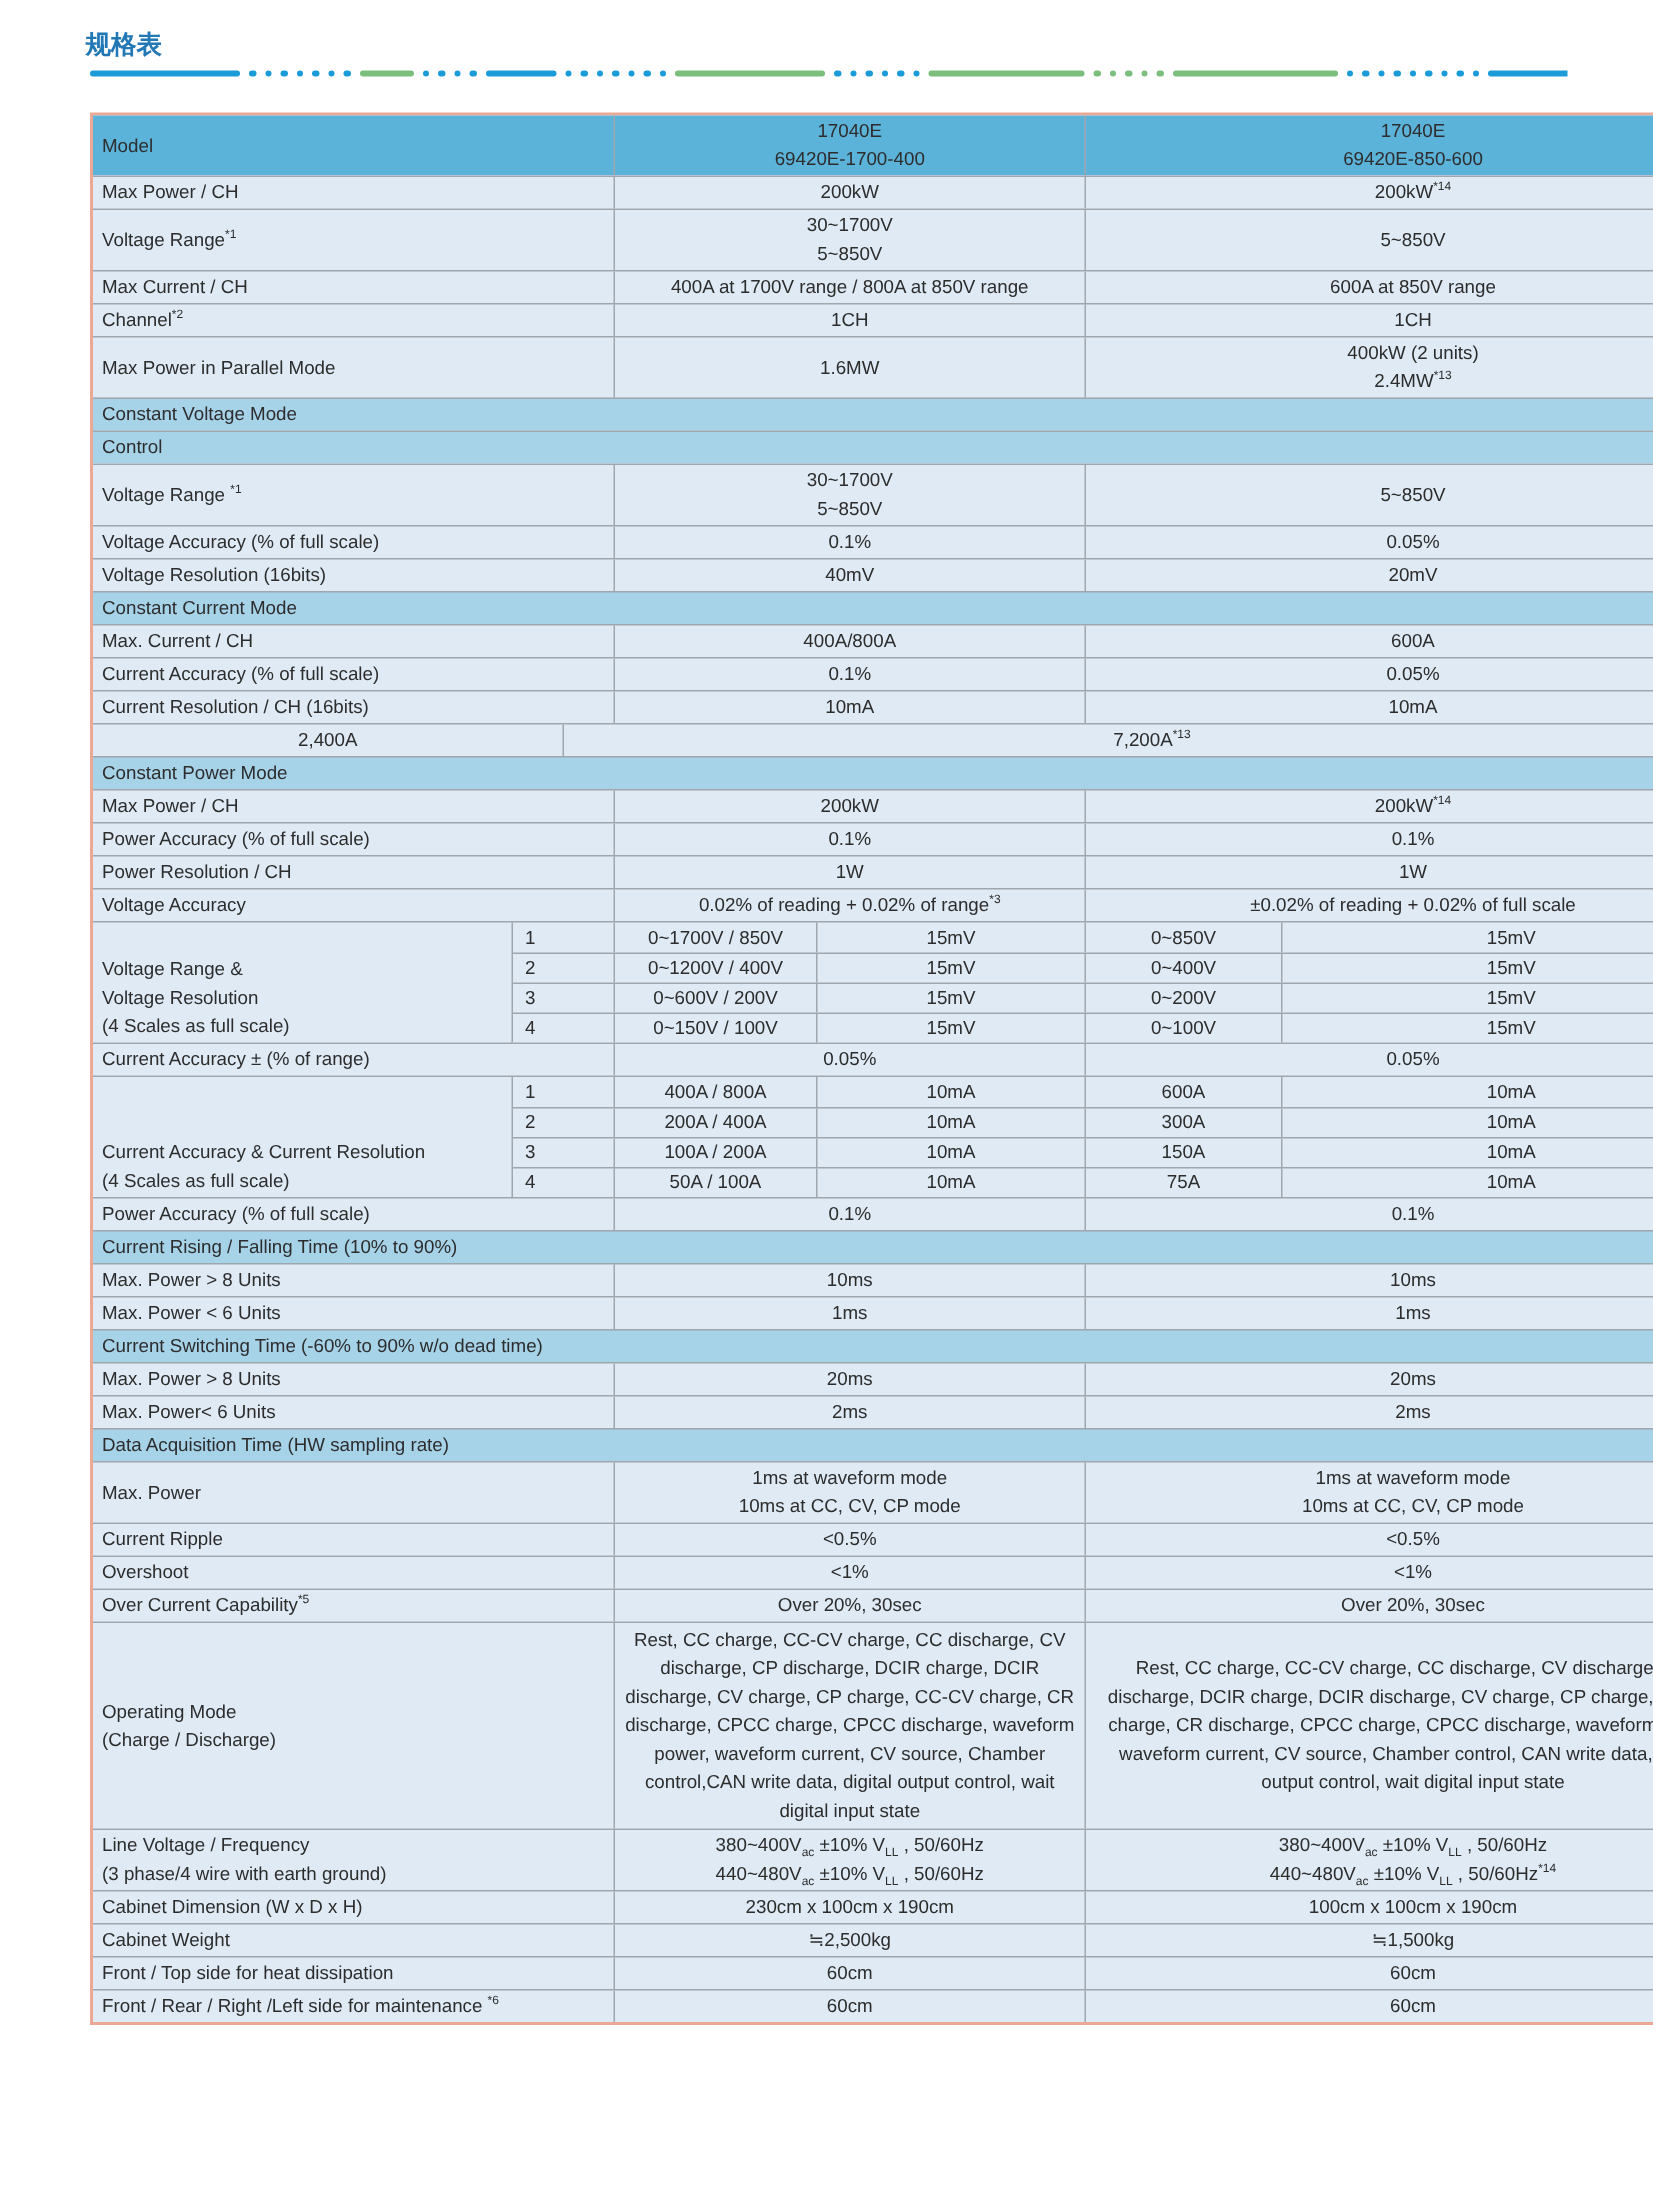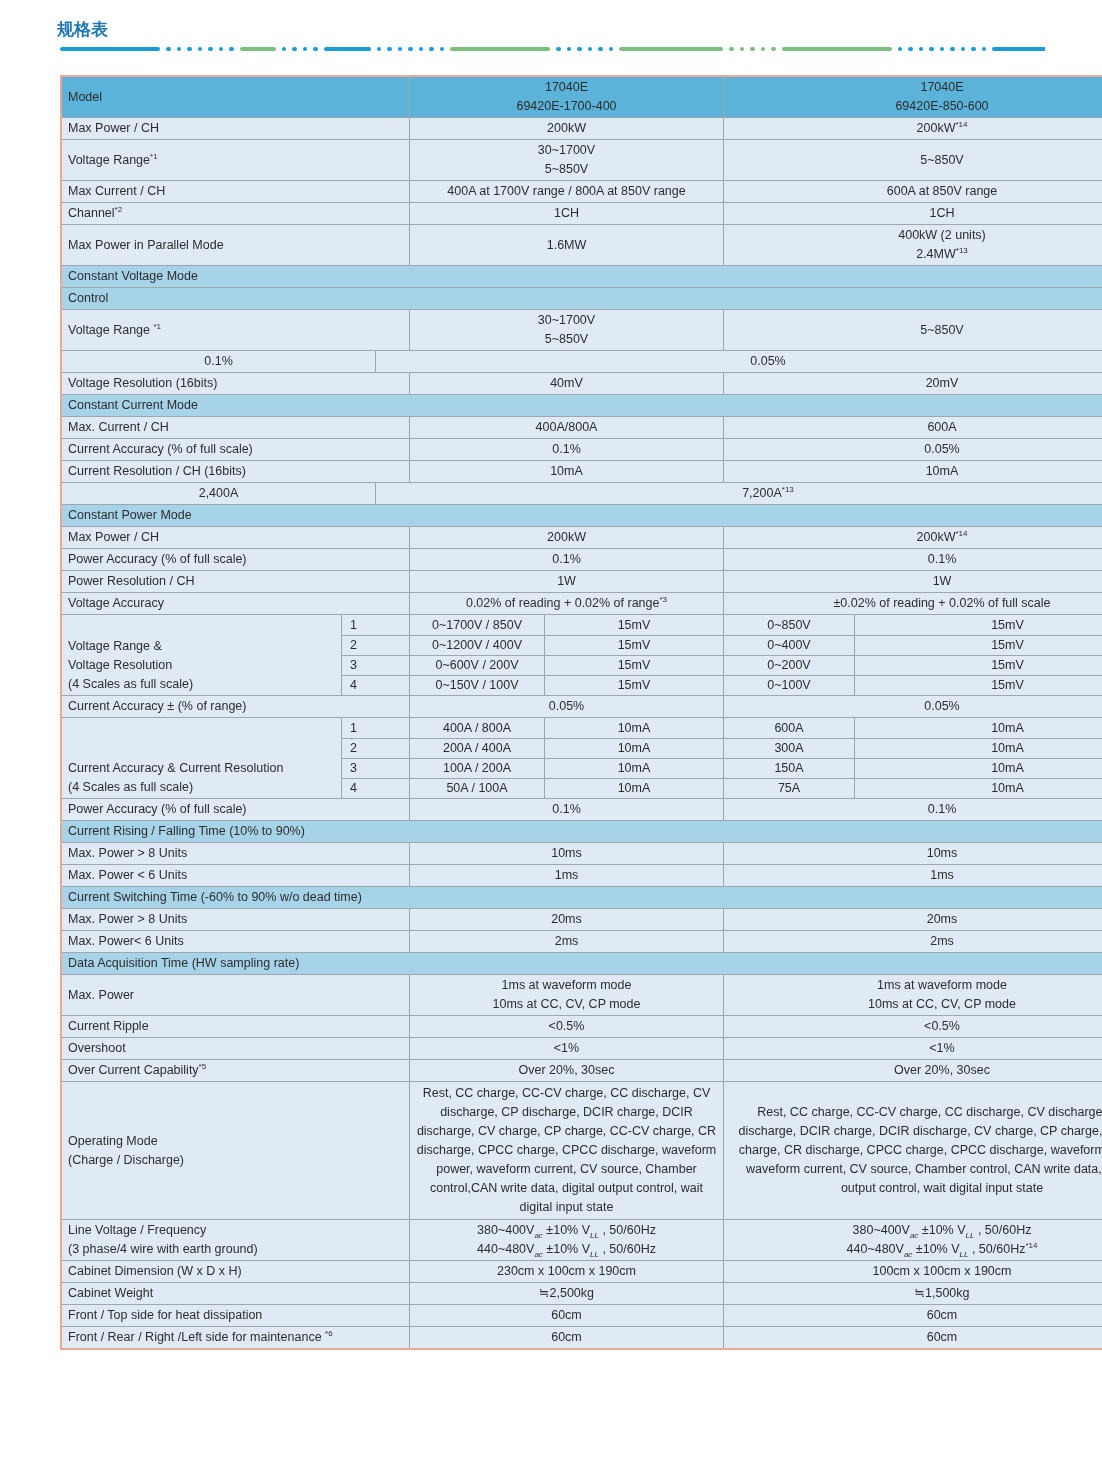--- a/index.html
+++ b/index.html
@@ -60,21 +60,21 @@
   .g-rows{flex:1;display:flex;flex-direction:column;}
   .g-row{display:flex;border-top:1px solid var(--c-border);height:20px;}
   .g-row:first-child{border-top:none;}
   .g-idx{width:68px;border-right:1px solid var(--c-border);padding-left:8px;display:flex;align-items:center;}
   .g-c1r{width:135px;border-right:1px solid var(--c-border);}
   .g-c1s{width:179px;border-right:1px solid var(--c-border);}
   .g-c2r{width:131px;border-right:1px solid var(--c-border);}
   .g-c2s{flex:1;}
   .g-c1r,.g-c1s,.g-c2r,.g-c2s{display:flex;align-items:center;justify-content:center;text-align:center;}
   sup{font-size:8px;line-height:0;vertical-align:super;}
-  sub{font-size:8px;line-height:0;vertical-align:sub;font-style:italic;}
+  sub{font-size:8px;line-height:0;vertical-align:sub;}
   .tall .c-v1,.tall .c-v2{padding:2px 4px;}
 </style>
 </head>
 <body>
 
 <div class="page-title">规格表</div>
 <div class="divider">
     <span class="dash" style="width: 100px; background: rgb(27, 156, 216);"></span>
     <span class="dot" style="background: rgb(27, 156, 216);"></span>
     <span class="dot" style="background: rgb(27, 156, 216);"></span>
@@ -204,20 +204,23 @@
       </div>
       <div class="c-v1">
         <div>30~1700V</div>
         <div>5~850V</div>
       </div>
       <div class="c-v2">
         <div>5~850V</div>
       </div>
     </div>
     <div class="tr normal">
+      <div class="c-label">
+        <div>Voltage Accuracy (% of full scale)</div>
+      </div>
       <div class="c-v1">
         <div>0.1%</div>
       </div>
       <div class="c-v2">
         <div>0.05%</div>
       </div>
     </div>
     <div class="tr normal">
       <div class="c-label">
         <div>Voltage Resolution (16bits)</div>

